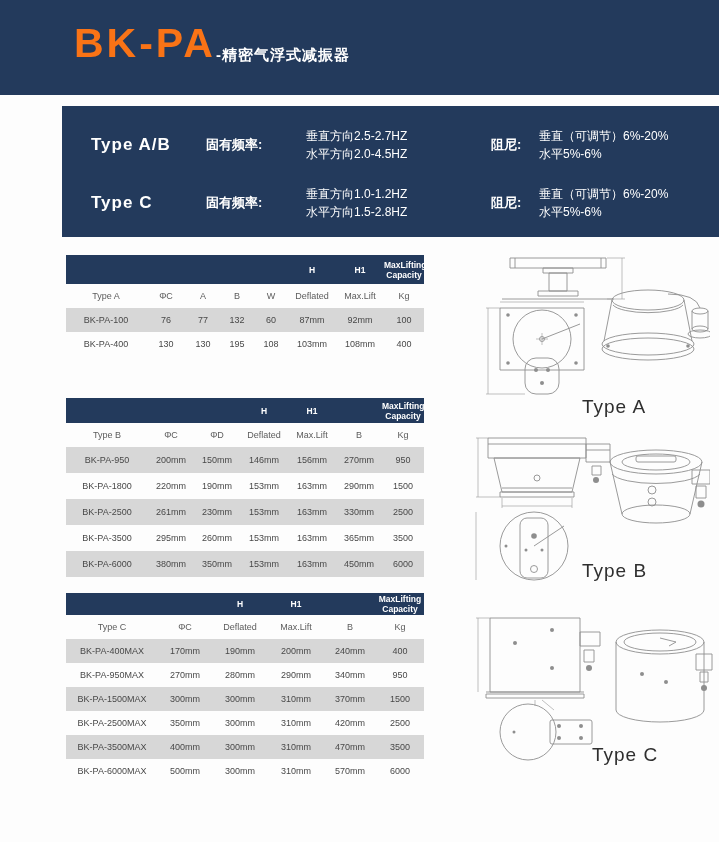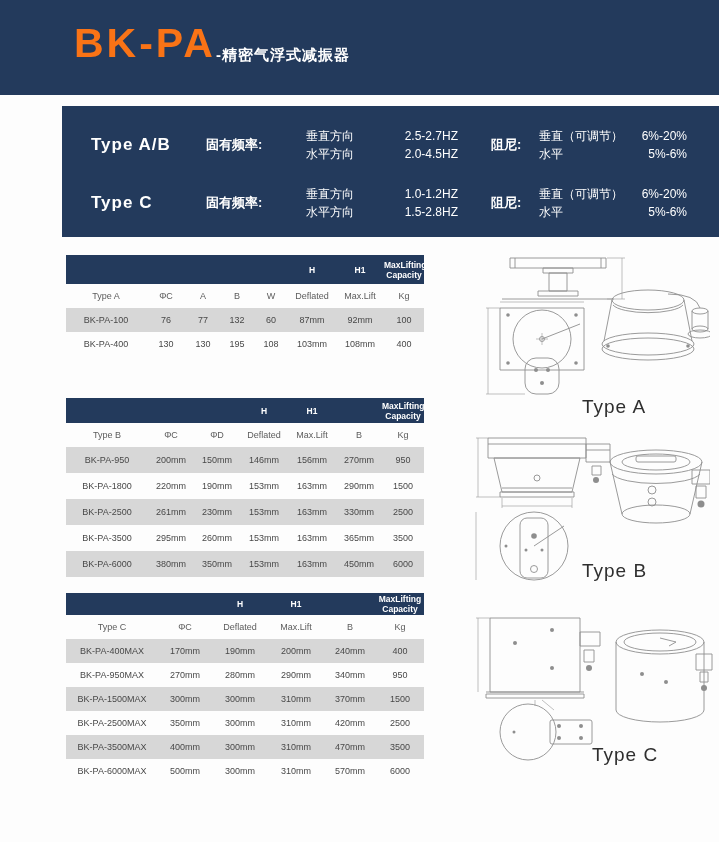--- a/index.html
+++ b/index.html
@@ -32,21 +32,21 @@
     display:grid;
     grid-template-columns:115px 100px 185px 48px auto;
     align-items:center;
     padding-left:13px; box-sizing:border-box;
   }
   .banner-row.r0 { top:8px; }
   .banner-row.r1 { top:66px; }
   .type-label { font-size:17px; font-weight:bold; letter-spacing:1px; }
   .freq-label, .damp-label { font-size:13px; font-weight:bold; }
   .pair-lines { display:flex; flex-direction:column; gap:3px; }
-  .pair { display:flex; justify-content:space-between; font-size:12px; line-height:1.25; }
+  .pair { display:flex; justify-content:flex-start; font-size:12px; line-height:1.25; }
   .pair-freq { width:152px; }
   .pair-damp { width:148px; }
   
   table.spec-table {
     position:absolute; left:66px; width:358px;
     border-collapse:collapse; table-layout:fixed;
   }
   .tbl-a { top:255px; }
   .tbl-b { top:398px; }
   .tbl-c { top:593px; }

